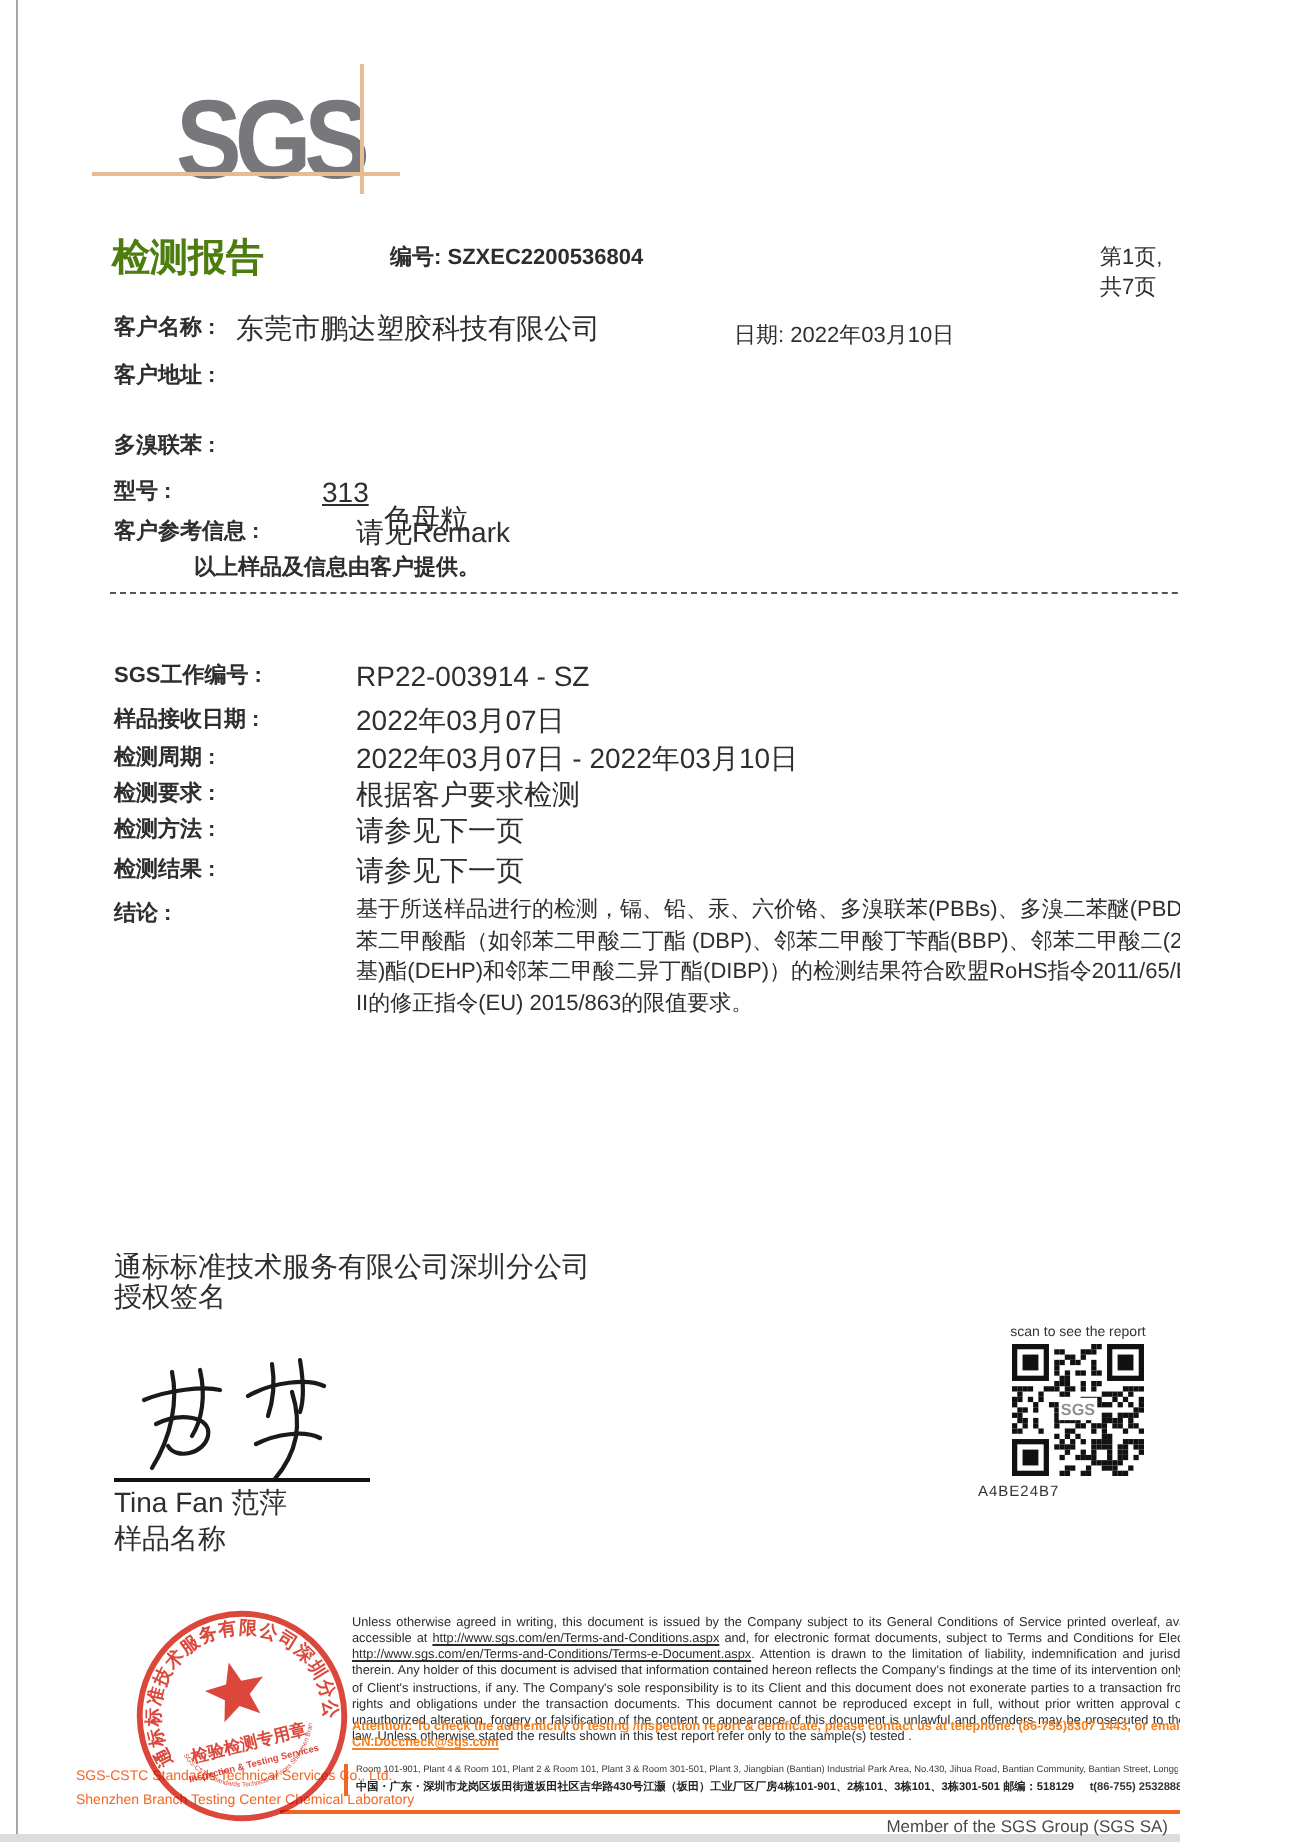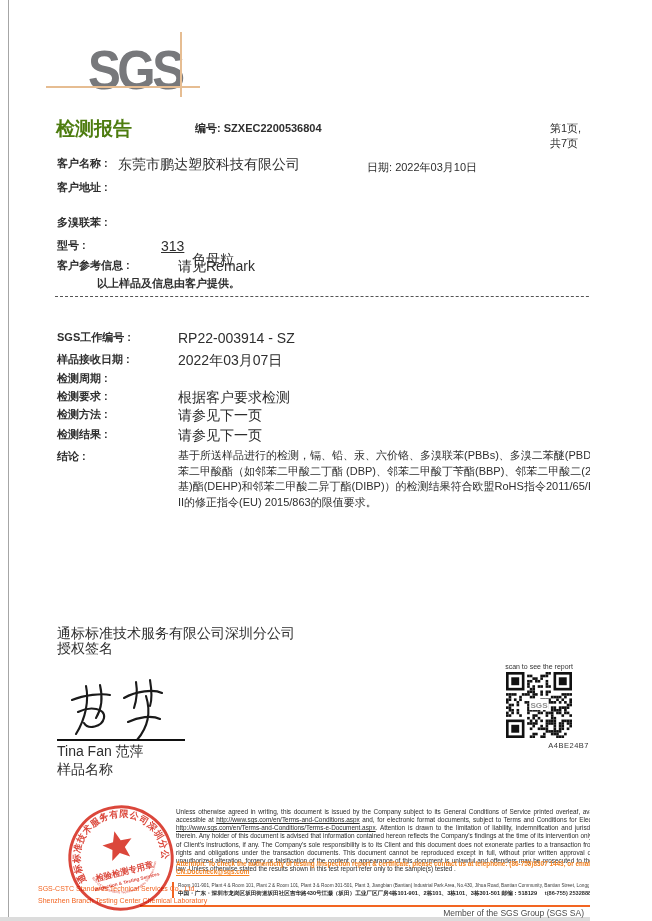--- a/index.html
+++ b/index.html
@@ -15,21 +15,21 @@
   .hdr{font-size:11px;}
   .b{font-weight:700;}
   .lbl{font-size:11px;font-weight:700;white-space:nowrap;}
   .val{font-size:14px;white-space:nowrap;}
   .para{font-size:11px;line-height:15.5px;width:452px;}
   .dashes{border-top:1px dashed #555;}
   
   .sig-line{height:2px;background:#111;}
   
   .qr-cap{font-size:7px;color:#333;text-align:center;width:100px;}
-  .qr-id{font-size:7.5px;color:#333;text-align:right;width:100px;letter-spacing:.5px;}
+  .qr-id{font-size:7.5px;color:#333;text-align:left;width:100px;letter-spacing:.5px;}
   
   .disc{font-size:6.4px;line-height:8.15px;color:#2b2b2b;text-align:justify;width:474px;}
   .disc .lnk{text-decoration:underline;}
   .attn{font-size:6.4px;line-height:8.2px;font-weight:700;color:#f5821f;width:474px;}
   .attn .lnk{text-decoration:underline;}
   .addr{width:478px;border-left:2px solid #f26522;padding-left:4px;}
   .addr-row{display:flex;justify-content:space-between;align-items:baseline;gap:6px;}
   .addr-en{font-size:4.7px;color:#3a3a3a;white-space:nowrap;overflow:hidden;}
   .addr-cn{font-size:5.6px;font-weight:700;color:#222;white-space:nowrap;overflow:hidden;}
   .addr-right{font-size:5.6px;font-weight:700;color:#333;white-space:nowrap;}
@@ -75,20 +75,21 @@
   <div class="abs val" style="left:178px;top:258px;">请见Remark</div>
   <div class="abs lbl" style="left:57px;top:276px;margin-left:40px;">以上样品及信息由客户提供。</div>
 
   <div class="abs dashes" style="left:55px;top:296px;width:594px;"></div>
 
   <div class="abs lbl" style="left:57px;top:330px;">SGS工作编号 :</div>
   <div class="abs val" style="left:178px;top:330px;">RP22-003914 - SZ</div>
   <div class="abs lbl" style="left:57px;top:352px;">样品接收日期 :</div>
   <div class="abs val" style="left:178px;top:352px;">2022年03月07日</div>
   <div class="abs lbl" style="left:57px;top:371px;">检测周期 :</div>
+  <div class="abs val" style="left:178px;top:371px;">2022年03月07日 - 2022年03月10日</div>
   <div class="abs lbl" style="left:57px;top:389px;">检测要求 :</div>
   <div class="abs val" style="left:178px;top:389px;">根据客户要求检测</div>
   <div class="abs lbl" style="left:57px;top:407px;">检测方法 :</div>
   <div class="abs val" style="left:178px;top:407px;">请参见下一页</div>
   <div class="abs lbl" style="left:57px;top:427px;">检测结果 :</div>
   <div class="abs val" style="left:178px;top:427px;">请参见下一页</div>
 
   <div class="abs lbl" style="left:57px;top:449px;">结论 :</div>
   <div class="abs para" style="left:178px;top:448px;">基于所送样品进行的检测，镉、铅、汞、六价铬、多溴联苯(PBBs)、多溴二苯醚(PBDEs)、邻苯二甲酸酯（如邻苯二甲酸二丁酯 (DBP)、邻苯二甲酸丁苄酯(BBP)、邻苯二甲酸二(2-乙基已基)酯(DEHP)和邻苯二甲酸二异丁酯(DIBP)）的检测结果符合欧盟RoHS指令2011/65/EU附录II的修正指令(EU) 2015/863的限值要求。</div>
 

